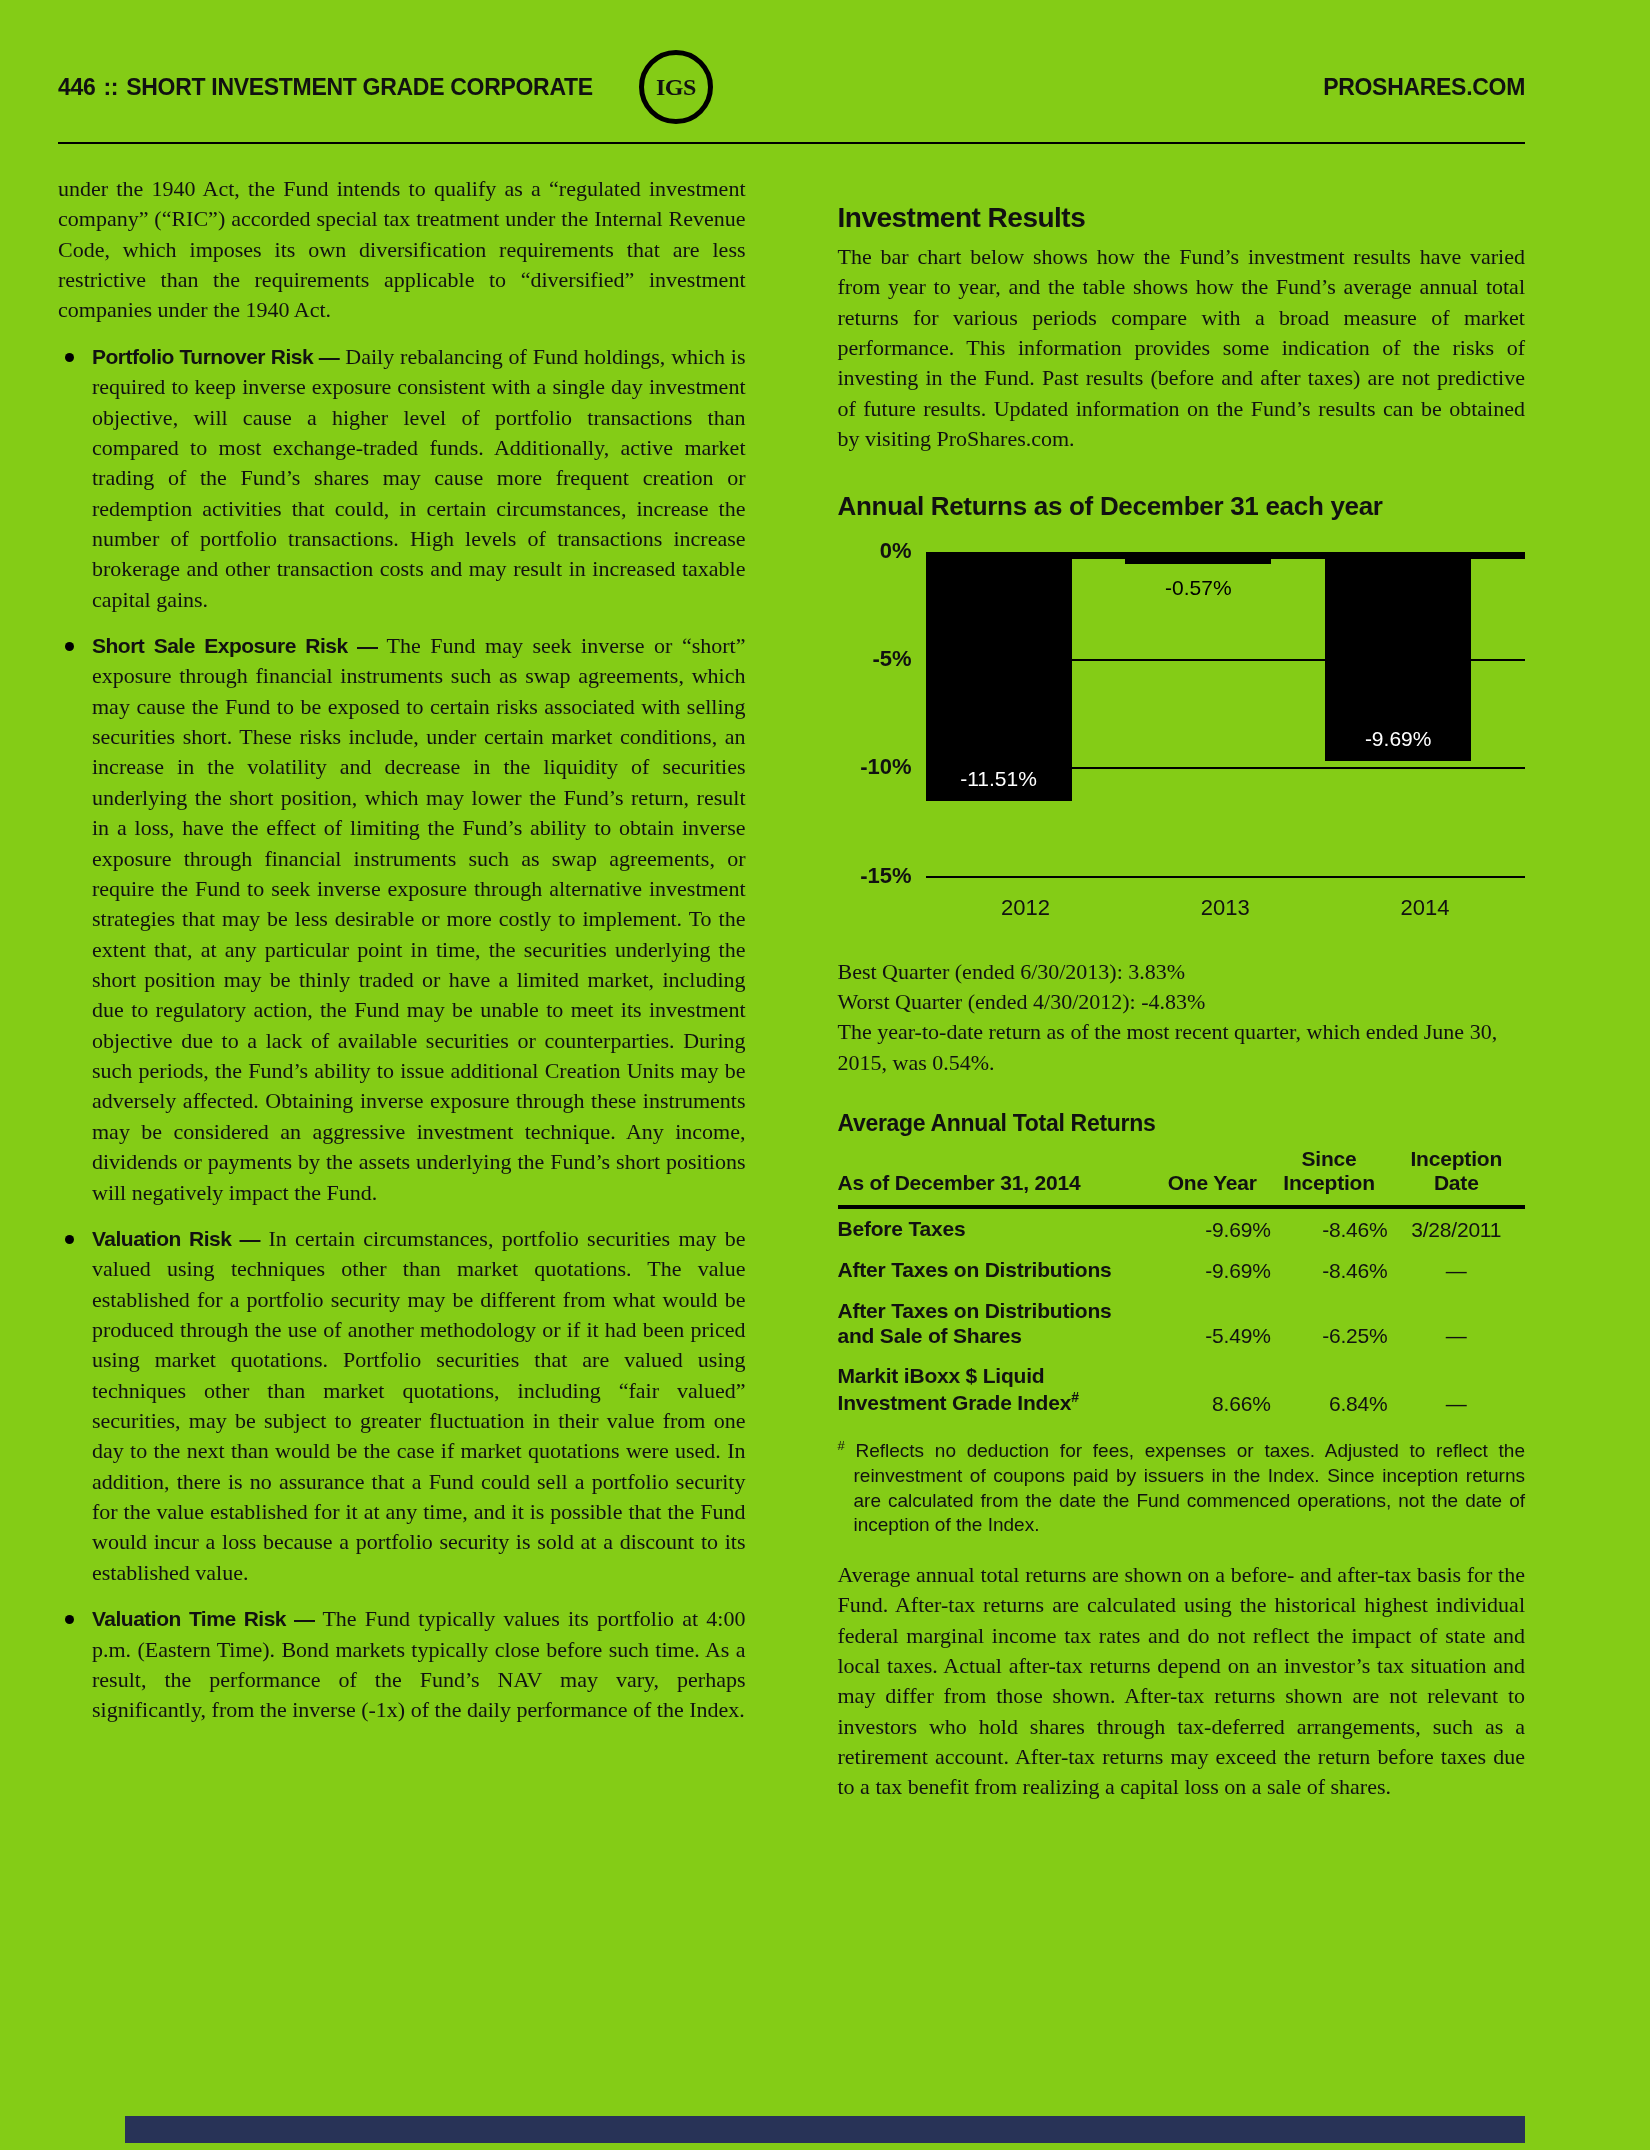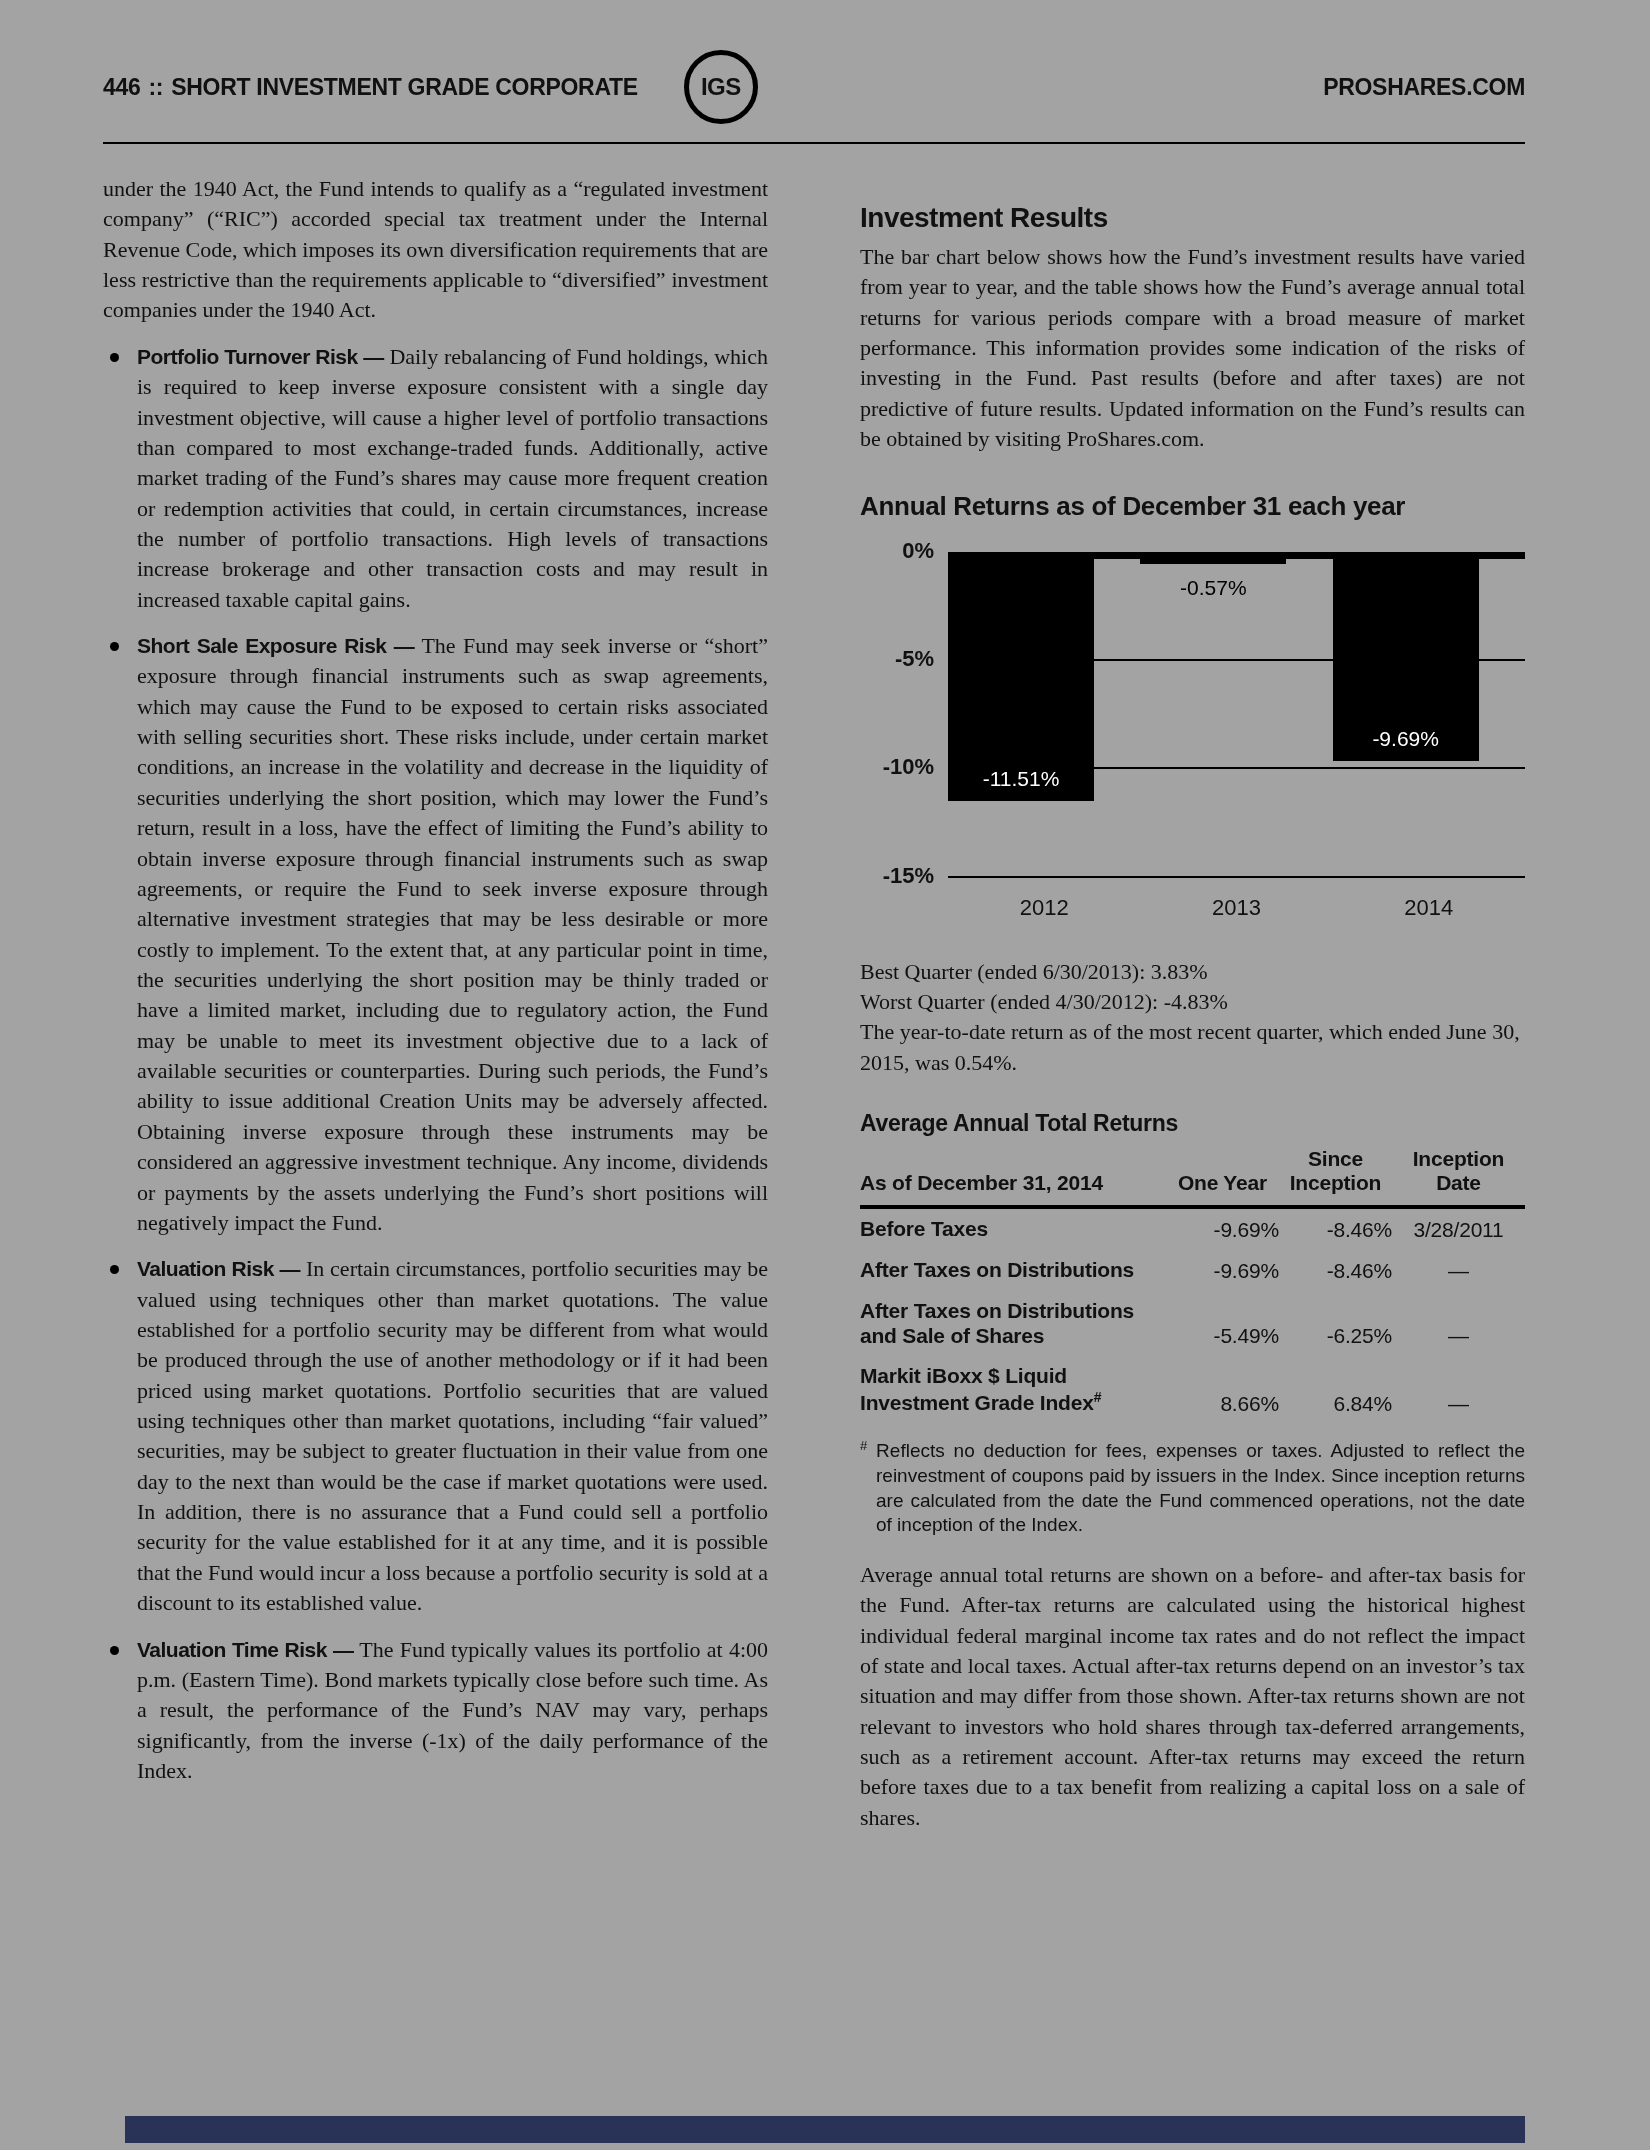--- a/index.html
+++ b/index.html
@@ -1,33 +1,33 @@
 <!DOCTYPE html>
 <html lang="en"><head>
 <meta charset="utf-8">
 <style>
   * { margin:0; padding:0; box-sizing:border-box; }
   html, body { background:#e8e8e8; }
   .page {
     width:1650px; height:2150px; margin:0 auto; position:relative;
-    background:#a3a3a3; color:#111;
-    padding:44px 125px 0 103px;
+    background:#84cc16; color:#111;
+    padding:44px 125px 0 58px;
     font-family:"Liberation Serif", serif;
     overflow:hidden;
   }
 
   
   .header { display:flex; align-items:center; height:86px; }
   .header-left { font-family:"Liberation Sans", sans-serif; font-weight:bold; font-size:23px; letter-spacing:-0.3px; white-space:nowrap; }
   .header-left .sep { margin:0 8px; }
   .logo {
     width:74px; height:74px; border:5px solid #000; border-radius:50%;
     display:flex; align-items:center; justify-content:center;
     margin-left:46px; flex:0 0 auto;
-    font-family:Liberation Sans, sans-serif; font-weight:bold; font-size:24px; letter-spacing:-0.5px;
+    font-family:Liberation Serif, serif; font-weight:bold; font-size:24px; letter-spacing:-0.5px;
   }
   .header-right { margin-left:auto; font-family:"Liberation Sans", sans-serif; font-weight:bold; font-size:23px; letter-spacing:-0.3px; }
   .header-rule { border:none; border-top:2px solid #000; margin-top:12px; }
 
   
   .columns { display:grid; grid-template-columns:1fr 1fr; column-gap:92px; margin-top:30px; }
   .body { font-size:22px; line-height:1.38; text-align:justify; hyphens:auto; }
 
   
   .bullet { position:relative; padding-left:34px; margin-top:16px; }

